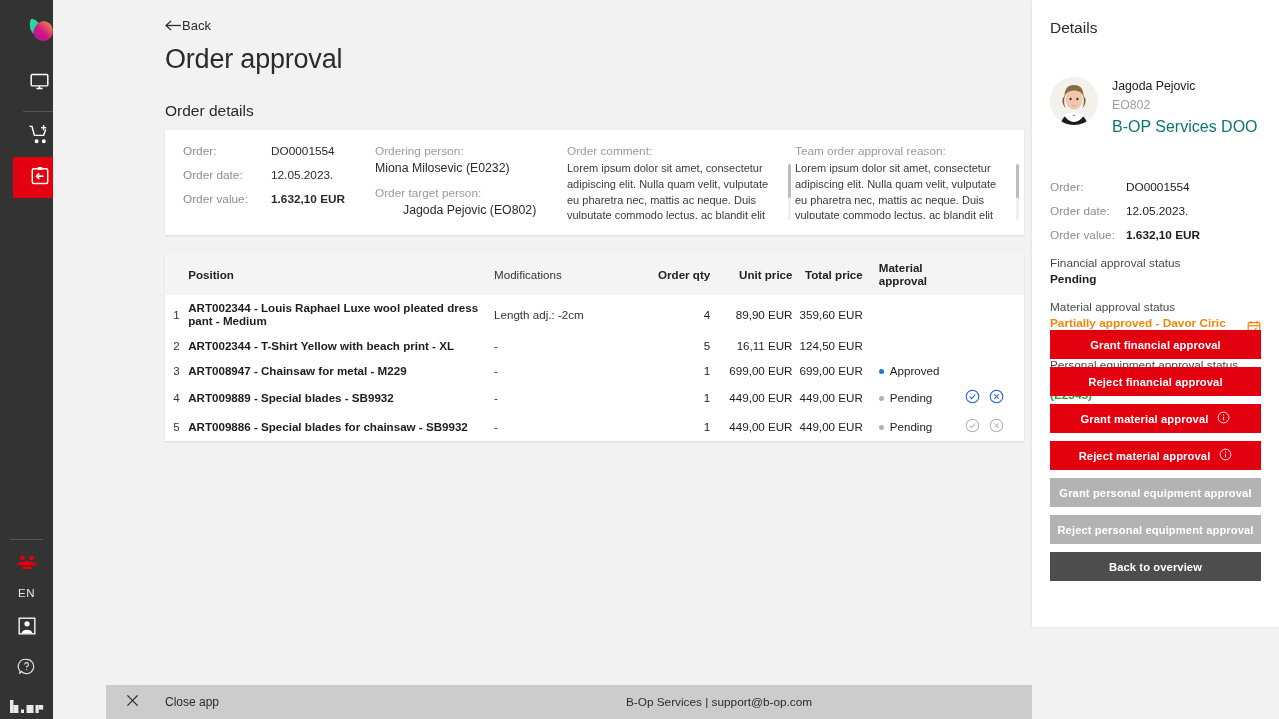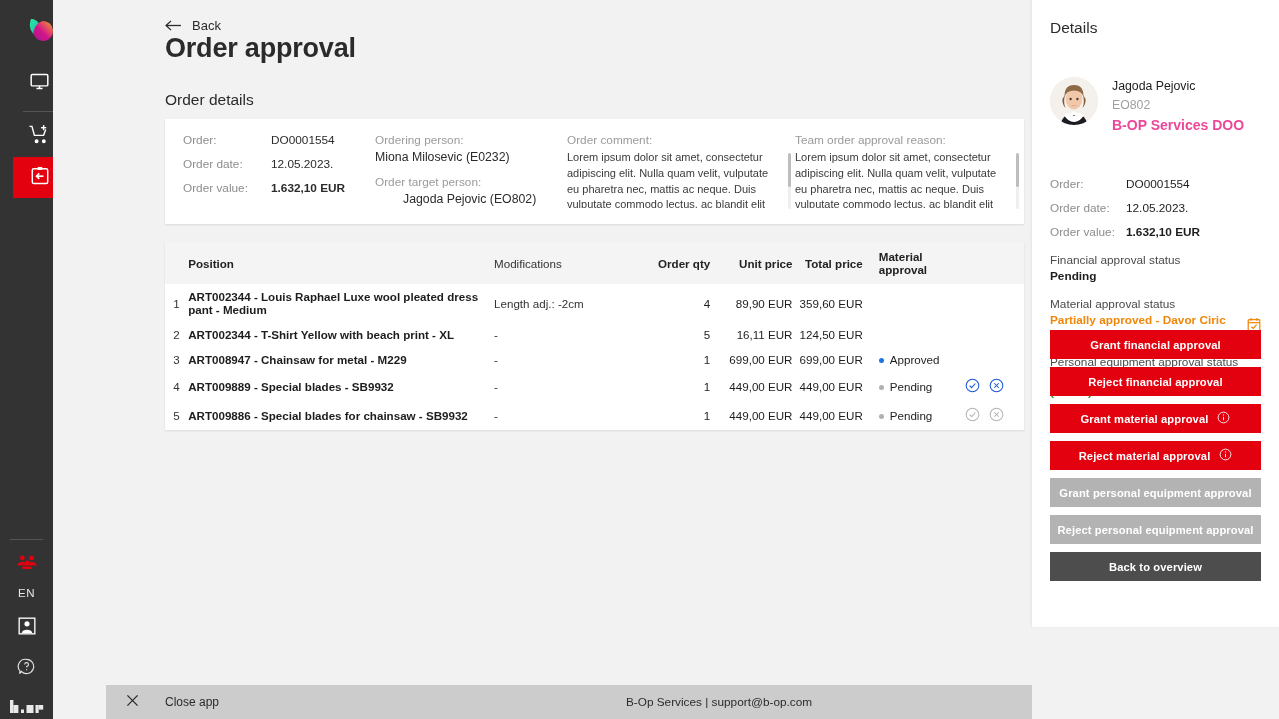--- a/index.html
+++ b/index.html
@@ -27,23 +27,23 @@
   .rail-div { width: 33px; height: 1px; background: #555; margin: 7px 0 4px; }
   .rail-bottom { position: absolute; bottom: 0; left: 0; width: 53px;
                  display: flex; flex-direction: column; align-items: center; padding-bottom: 6px; }
   .rail-lang { color: #e6e6e6; font-size: 11.5px; letter-spacing: .4px; margin: 2px 0 8px; }
   .rail-bop { display:flex; align-items:flex-end; gap:2px; height:14px; margin-top:10px; }
 
   
   .main { flex: 1 1 auto; height: 719px; position: relative; background: #f2f2f2; overflow: hidden; }
   .content { padding: 18px 0 0 112px; }
 
-  .back-row { display: flex; align-items: center; gap: 10px; color: #2b2b2b; font-size: 13px; }
+  .back-row { display: flex; align-items: center; color: #2b2b2b; font-size: 13px; }
   .back-arrow { display: inline-flex; }
-  .page-title { font-size: 27px; color: #2b2b2b; font-weight: 700; letter-spacing: -.2px; }
+  .page-title { font-size: 27px; color: #2b2b2b; font-weight: 400; margin-top: 11px; letter-spacing: -.2px; }
   .section-title { font-size: 15.5px; color: #2b2b2b; margin-top: 27px; font-weight: 400; }
 
   
   .card {
     margin-top: 10px; width: 859px; background: #ffffff;
     box-shadow: 0 1px 2px rgba(0,0,0,.10);
     display: flex; padding: 14px 0 16px 0;
   }
   .col-kv { width: 210px; padding-left: 18px; }
   .kv { display: flex; font-size: 11.8px; margin-bottom: 10px; }
@@ -93,21 +93,21 @@
     width: 247px; flex: 0 0 247px; background: #ffffff; height: 627px;
     padding: 19px 18px 0 18px; position: relative;
     box-shadow: -1px 0 2px rgba(0,0,0,.06);
   }
   .details h2 { font-size: 15.5px; font-weight: 400; color: #2b2b2b; }
   .person { display: flex; align-items: flex-start; gap: 14px; margin-top: 40px; }
   .avatar { width: 48px; height: 48px; border-radius: 50%; overflow: hidden; flex: 0 0 48px;
             background: #f3efe9; position: relative; }
   .p-name { font-size: 12.3px; color: #1d1d1d; line-height: 1.55; }
   .p-id   { font-size: 12.3px; color: #9f9f9f; line-height: 1.55; }
-  .p-org  { font-size: 14px; color: #ec4899; line-height: 1.55; font-weight: bold; }
+  .p-org  { font-size: 16px; color: #0f766e; line-height: 1.55; }
 
   .d-kv { display: flex; font-size: 11.8px; margin-bottom: 10px; }
   .d-kv .k { width: 76px; color: #8d8d8d; }
   .d-kv .v { color: #1d1d1d; }
   .d-kv .v.bold { font-weight: bold; }
   .d-block { margin-top: 14px; }
   .d-block .head { font-size: 11.8px; color: #4a4a4a; margin-bottom: 2px; }
   .d-block .stat { font-size: 11.8px; font-weight: bold; color: #1d1d1d; }
   .stat-row { display: flex; align-items: center; justify-content: space-between; }
   .stat.orange { color: #f0860a; }

